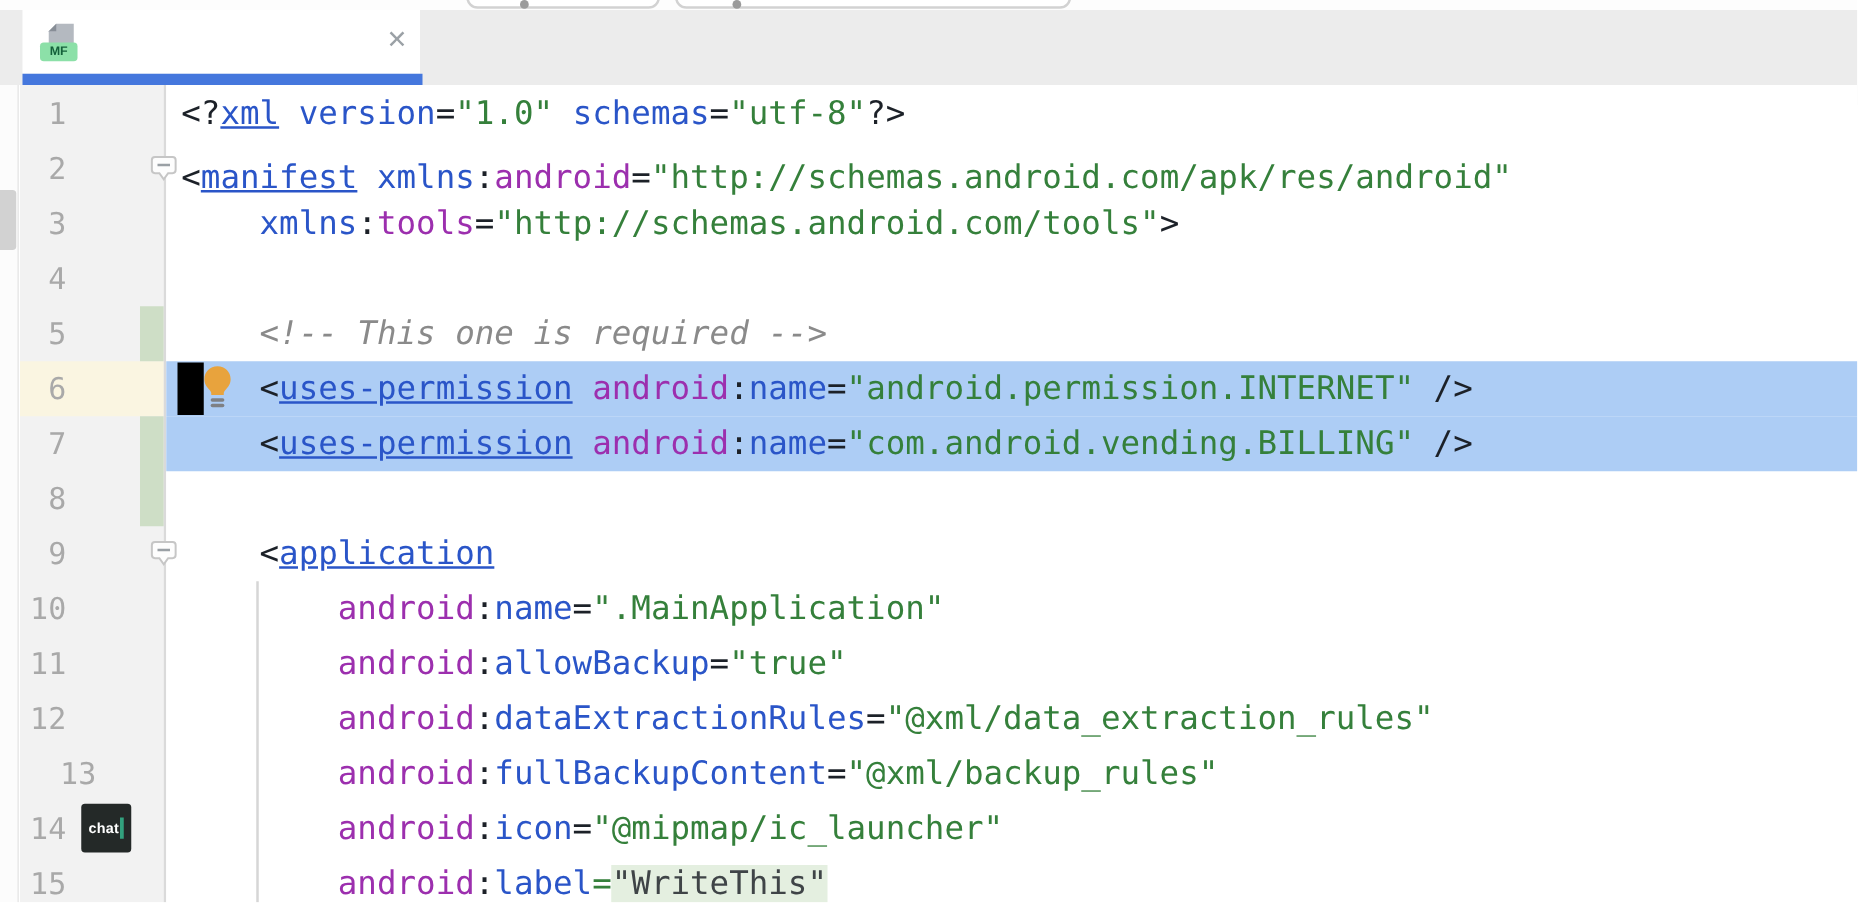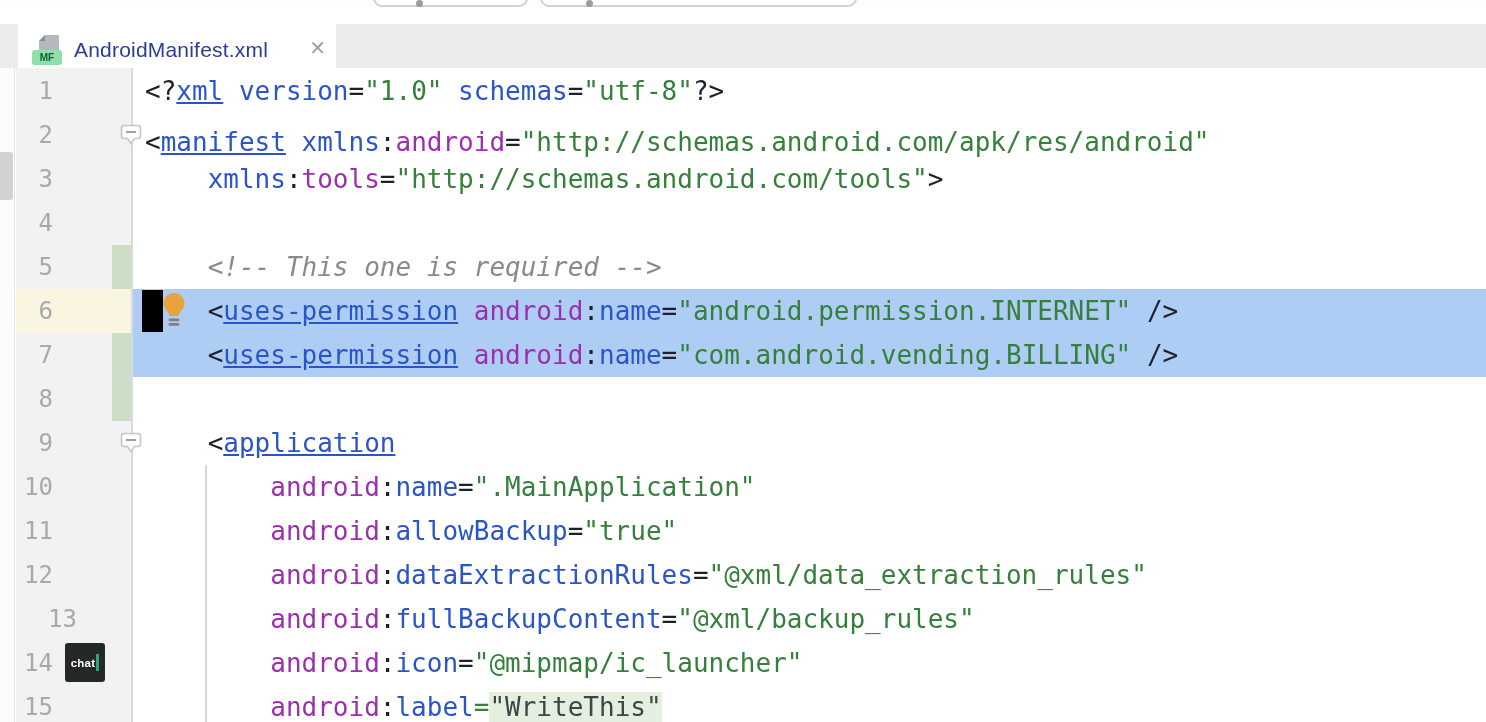--- a/index.html
+++ b/index.html
@@ -9,21 +9,21 @@
   
   .top-strip{position:absolute;top:0;left:0;width:1486px;height:8px;background:#fdfdfd;overflow:hidden;}
   .cut-widget{position:absolute;top:-23px;height:30px;background:#ffffff;border:2px solid #d2d2d2;border-radius:9px;box-sizing:border-box;}
   .cut-widget .dot{position:absolute;top:21px;width:7px;height:7px;border-radius:50%;background:#9b9b9b;}
   #cut-widget-1{left:373px;width:155px;}
   #cut-widget-1 .dot{left:41px;}
   #cut-widget-2{left:540px;width:317px;}
   #cut-widget-2 .dot{left:44px;}
 
   
-  .tab-bar{position:absolute;top:24px;left:0;width:1486px;height:76px;background:#ececec;}
+  .tab-bar{position:absolute;top:8px;left:0;width:1486px;height:76px;background:#ececec;}
   .tab{position:absolute;left:18px;top:0;width:318px;height:51px;background:#ffffff;}
   .tab-underline{position:absolute;left:18px;top:51px;width:320px;height:9px;background:#4577dd;}
   .tab-icon{position:absolute;left:14px;top:8px;width:34px;height:34px;}
   .tab-label{position:absolute;left:56px;top:0;height:51px;line-height:51px;font-size:21px;color:#2b3c95;letter-spacing:.2px;white-space:nowrap;}
   .tab-close{position:absolute;right:10px;top:0;height:51px;line-height:49px;font-size:20px;color:#9ba1a6;cursor:pointer;}
   .mf-badge{position:absolute;left:0px;top:18px;width:30px;height:15px;background:#8ce0a8;border-radius:3px;
             font-size:10px;font-weight:bold;color:#14603a;text-align:center;line-height:15px;}
 
   
   .main{position:absolute;top:68px;left:0;width:1486px;height:654px;background:#ffffff;}
@@ -74,21 +74,20 @@
 
   <div class="tab-bar">
     <div class="tab">
       <span class="tab-icon">
         <svg width="34" height="34" viewBox="0 0 34 34">
           <path d="M13 3 H27 V22 H7 V9 Z" fill="#b4b9c0"></path>
           <path d="M13 3 L7 9 H13 Z" fill="#878d96"></path>
         </svg>
         <span class="mf-badge">MF</span>
       </span>
-      <span class="tab-label">AndroidManifest.xml</span>
       <span class="tab-close">✕</span>
     </div>
     <div class="tab-underline"></div>
   </div>
 
   <div class="main">
     <div class="gutter" id="gutter">
       <div class="gutter-current-line" id="gutter-current-line" style="top: 221px;"></div>
       <div id="vcs-bars">
           <div class="vcs-bar" style="top: 177px; height: 44px;"></div>

